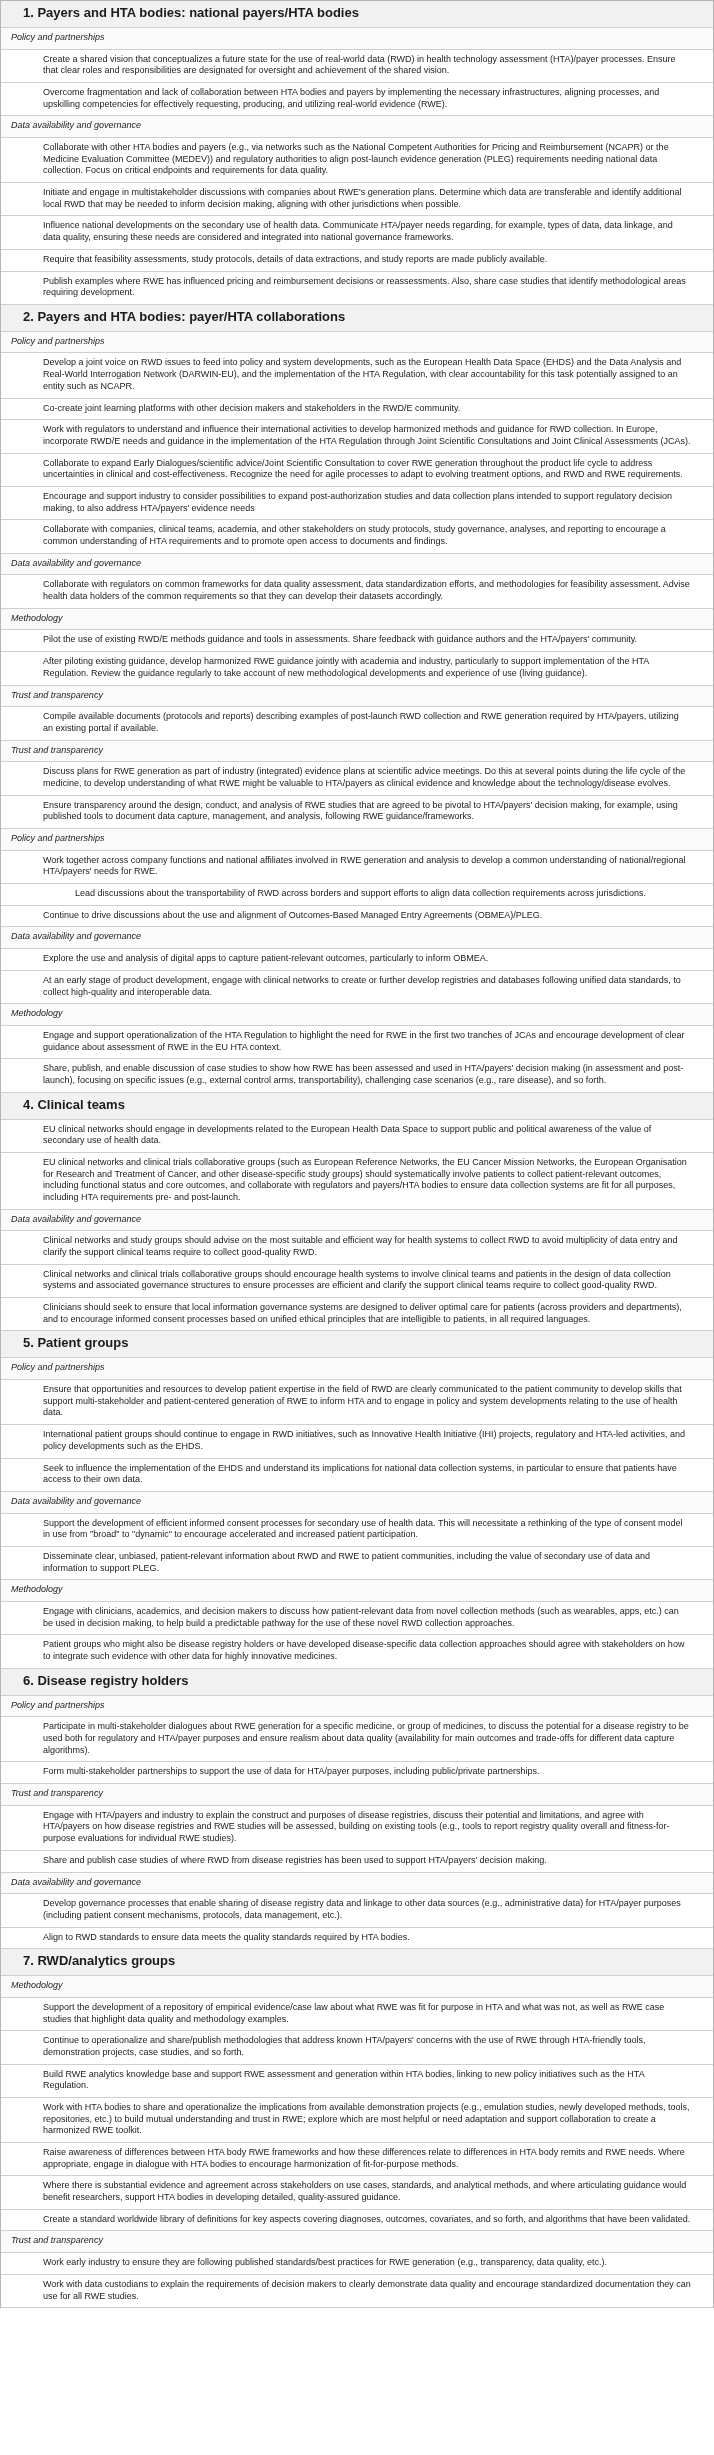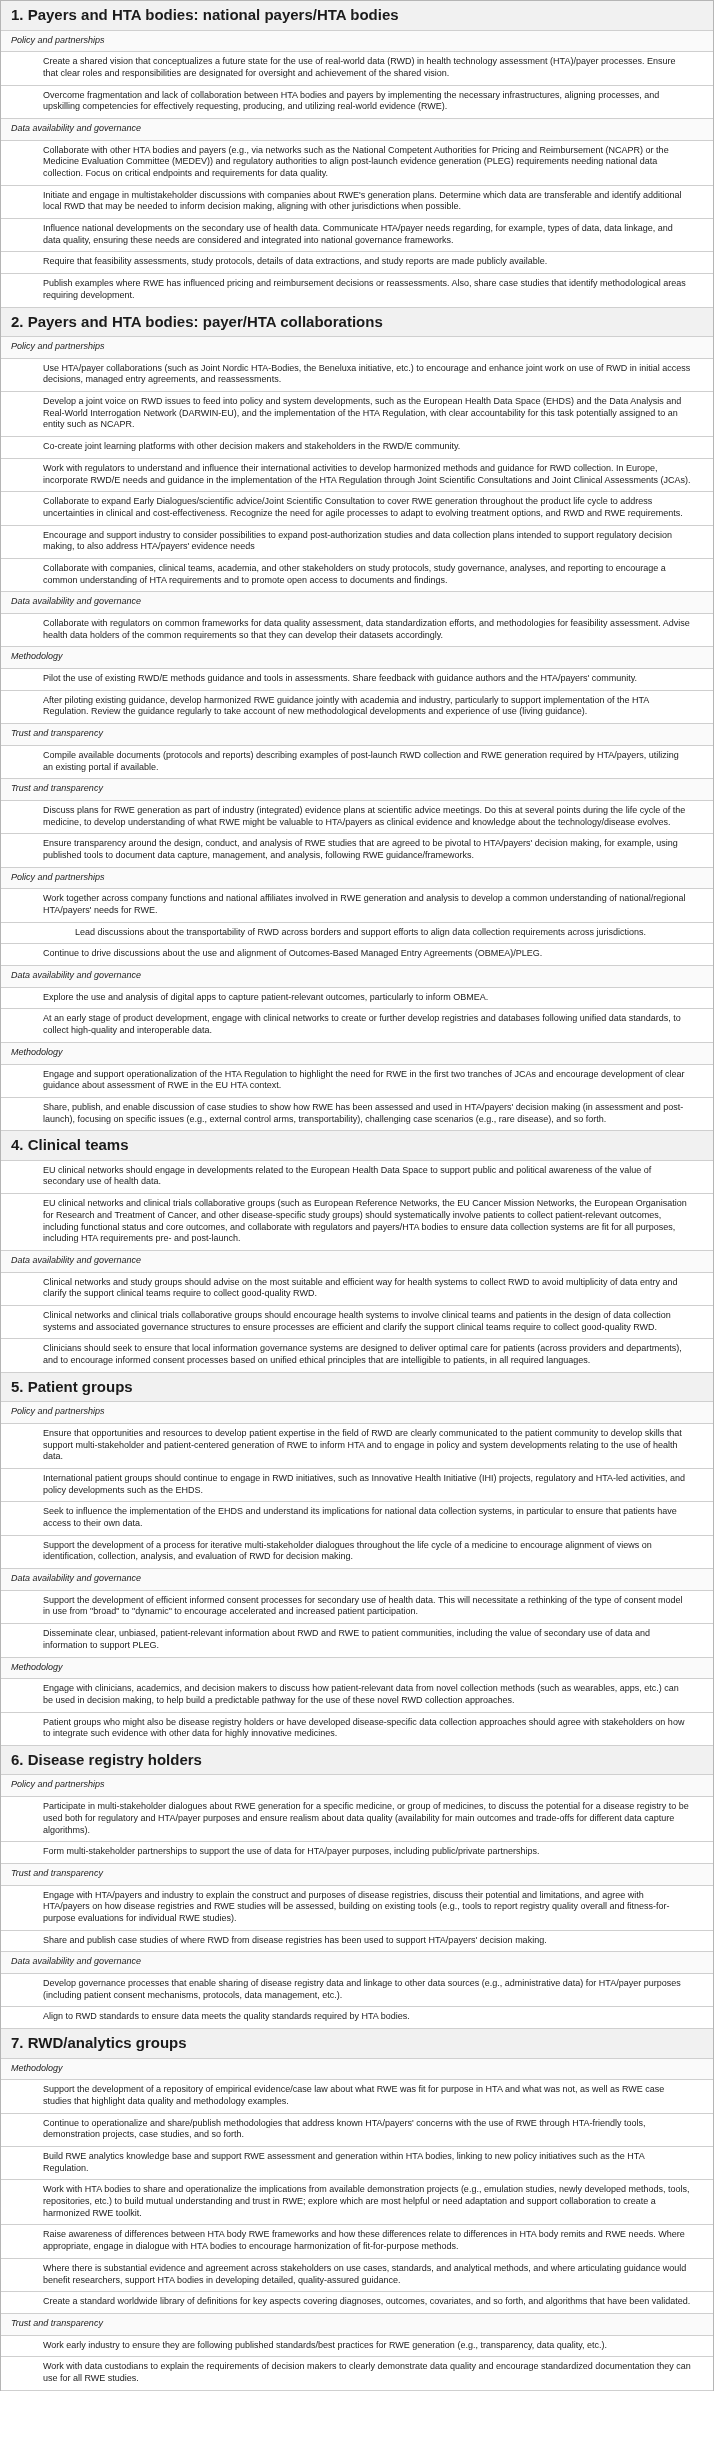--- a/index.html
+++ b/index.html
@@ -17,23 +17,23 @@
     background:#ffffff;
   }
   .row {
     border-bottom:1px solid #cfcfcf;
     padding:4px 10px 5px 10px;
     font-size:9px;
     line-height:1.3;
   }
   .section-header {
     font-weight:bold;
-    font-size:15px;
+    font-size:13px;
     background:#f1f1f1;
-    padding-left:10px;
+    padding-left:22px;
   }
   .subheader {
     font-style:italic;
     background:#fafafa;
   }
   .item {
     padding-left:42px;
     padding-right:22px;
     background:#ffffff;
   }
@@ -50,21 +50,20 @@
     <div class="row item">Create a shared vision that conceptualizes a future state for the use of real-world data (RWD) in health technology assessment (HTA)/payer processes. Ensure that clear roles and responsibilities are designated for oversight and achievement of the shared vision.</div>
     <div class="row item">Overcome fragmentation and lack of collaboration between HTA bodies and payers by implementing the necessary infrastructures, aligning processes, and upskilling competencies for effectively requesting, producing, and utilizing real-world evidence (RWE).</div>
     <div class="row subheader">Data availability and governance</div>
     <div class="row item">Collaborate with other HTA bodies and payers (e.g., via networks such as the National Competent Authorities for Pricing and Reimbursement (NCAPR) or the Medicine Evaluation Committee (MEDEV)) and regulatory authorities to align post-launch evidence generation (PLEG) requirements needing national data collection. Focus on critical endpoints and requirements for data quality.</div>
     <div class="row item">Initiate and engage in multistakeholder discussions with companies about RWE's generation plans. Determine which data are transferable and identify additional local RWD that may be needed to inform decision making, aligning with other jurisdictions when possible.</div>
     <div class="row item">Influence national developments on the secondary use of health data. Communicate HTA/payer needs regarding, for example, types of data, data linkage, and data quality, ensuring these needs are considered and integrated into national governance frameworks.</div>
     <div class="row item">Require that feasibility assessments, study protocols, details of data extractions, and study reports are made publicly available.</div>
     <div class="row item">Publish examples where RWE has influenced pricing and reimbursement decisions or reassessments. Also, share case studies that identify methodological areas requiring development.</div>
     <div class="row section-header">2. Payers and HTA bodies: payer/HTA collaborations</div>
     <div class="row subheader">Policy and partnerships</div>
-    <div class="row item">Use HTA/payer collaborations (such as Joint Nordic HTA-Bodies, the Beneluxa initiative, etc.) to encourage and enhance joint work on use of RWD in initial access decisions, managed entry agreements, and reassessments.</div>
     <div class="row item">Develop a joint voice on RWD issues to feed into policy and system developments, such as the European Health Data Space (EHDS) and the Data Analysis and Real-World Interrogation Network (DARWIN-EU), and the implementation of the HTA Regulation, with clear accountability for this task potentially assigned to an entity such as NCAPR.</div>
     <div class="row item">Co-create joint learning platforms with other decision makers and stakeholders in the RWD/E community.</div>
     <div class="row item">Work with regulators to understand and influence their international activities to develop harmonized methods and guidance for RWD collection. In Europe, incorporate RWD/E needs and guidance in the implementation of the HTA Regulation through Joint Scientific Consultations and Joint Clinical Assessments (JCAs).</div>
     <div class="row item">Collaborate to expand Early Dialogues/scientific advice/Joint Scientific Consultation to cover RWE generation throughout the product life cycle to address uncertainties in clinical and cost-effectiveness. Recognize the need for agile processes to adapt to evolving treatment options, and RWD and RWE requirements.</div>
     <div class="row item">Encourage and support industry to consider possibilities to expand post-authorization studies and data collection plans intended to support regulatory decision making, to also address HTA/payers' evidence needs</div>
     <div class="row item">Collaborate with companies, clinical teams, academia, and other stakeholders on study protocols, study governance, analyses, and reporting to encourage a common understanding of HTA requirements and to promote open access to documents and findings.</div>
     <div class="row subheader">Data availability and governance</div>
     <div class="row item">Collaborate with regulators on common frameworks for data quality assessment, data standardization efforts, and methodologies for feasibility assessment. Advise health data holders of the common requirements so that they can develop their datasets accordingly.</div>
     <div class="row subheader">Methodology</div>
     <div class="row item">Pilot the use of existing RWD/E methods guidance and tools in assessments. Share feedback with guidance authors and the HTA/payers' community.</div>
@@ -89,21 +88,20 @@
     <div class="row item">EU clinical networks and clinical trials collaborative groups (such as European Reference Networks, the EU Cancer Mission Networks, the European Organisation for Research and Treatment of Cancer, and other disease-specific study groups) should systematically involve patients to collect patient-relevant outcomes, including functional status and core outcomes, and collaborate with regulators and payers/HTA bodies to ensure data collection systems are fit for all purposes, including HTA requirements pre- and post-launch.</div>
     <div class="row subheader">Data availability and governance</div>
     <div class="row item">Clinical networks and study groups should advise on the most suitable and efficient way for health systems to collect RWD to avoid multiplicity of data entry and clarify the support clinical teams require to collect good-quality RWD.</div>
     <div class="row item">Clinical networks and clinical trials collaborative groups should encourage health systems to involve clinical teams and patients in the design of data collection systems and associated governance structures to ensure processes are efficient and clarify the support clinical teams require to collect good-quality RWD.</div>
     <div class="row item">Clinicians should seek to ensure that local information governance systems are designed to deliver optimal care for patients (across providers and departments), and to encourage informed consent processes based on unified ethical principles that are intelligible to patients, in all required languages.</div>
     <div class="row section-header">5. Patient groups</div>
     <div class="row subheader">Policy and partnerships</div>
     <div class="row item">Ensure that opportunities and resources to develop patient expertise in the field of RWD are clearly communicated to the patient community to develop skills that support multi-stakeholder and patient-centered generation of RWE to inform HTA and to engage in policy and system developments relating to the use of health data.</div>
     <div class="row item">International patient groups should continue to engage in RWD initiatives, such as Innovative Health Initiative (IHI) projects, regulatory and HTA-led activities, and policy developments such as the EHDS.</div>
     <div class="row item">Seek to influence the implementation of the EHDS and understand its implications for national data collection systems, in particular to ensure that patients have access to their own data.</div>
-    <div class="row item">Support the development of a process for iterative multi-stakeholder dialogues throughout the life cycle of a medicine to encourage alignment of views on identification, collection, analysis, and evaluation of RWD for decision making.</div>
     <div class="row subheader">Data availability and governance</div>
     <div class="row item">Support the development of efficient informed consent processes for secondary use of health data. This will necessitate a rethinking of the type of consent model in use from "broad" to "dynamic" to encourage accelerated and increased patient participation.</div>
     <div class="row item">Disseminate clear, unbiased, patient-relevant information about RWD and RWE to patient communities, including the value of secondary use of data and information to support PLEG.</div>
     <div class="row subheader">Methodology</div>
     <div class="row item">Engage with clinicians, academics, and decision makers to discuss how patient-relevant data from novel collection methods (such as wearables, apps, etc.) can be used in decision making, to help build a predictable pathway for the use of these novel RWD collection approaches.</div>
     <div class="row item">Patient groups who might also be disease registry holders or have developed disease-specific data collection approaches should agree with stakeholders on how to integrate such evidence with other data for highly innovative medicines.</div>
     <div class="row section-header">6. Disease registry holders</div>
     <div class="row subheader">Policy and partnerships</div>
     <div class="row item">Participate in multi-stakeholder dialogues about RWE generation for a specific medicine, or group of medicines, to discuss the potential for a disease registry to be used both for regulatory and HTA/payer purposes and ensure realism about data quality (availability for main outcomes and trade-offs for different data capture algorithms).</div>
     <div class="row item">Form multi-stakeholder partnerships to support the use of data for HTA/payer purposes, including public/private partnerships.</div>

